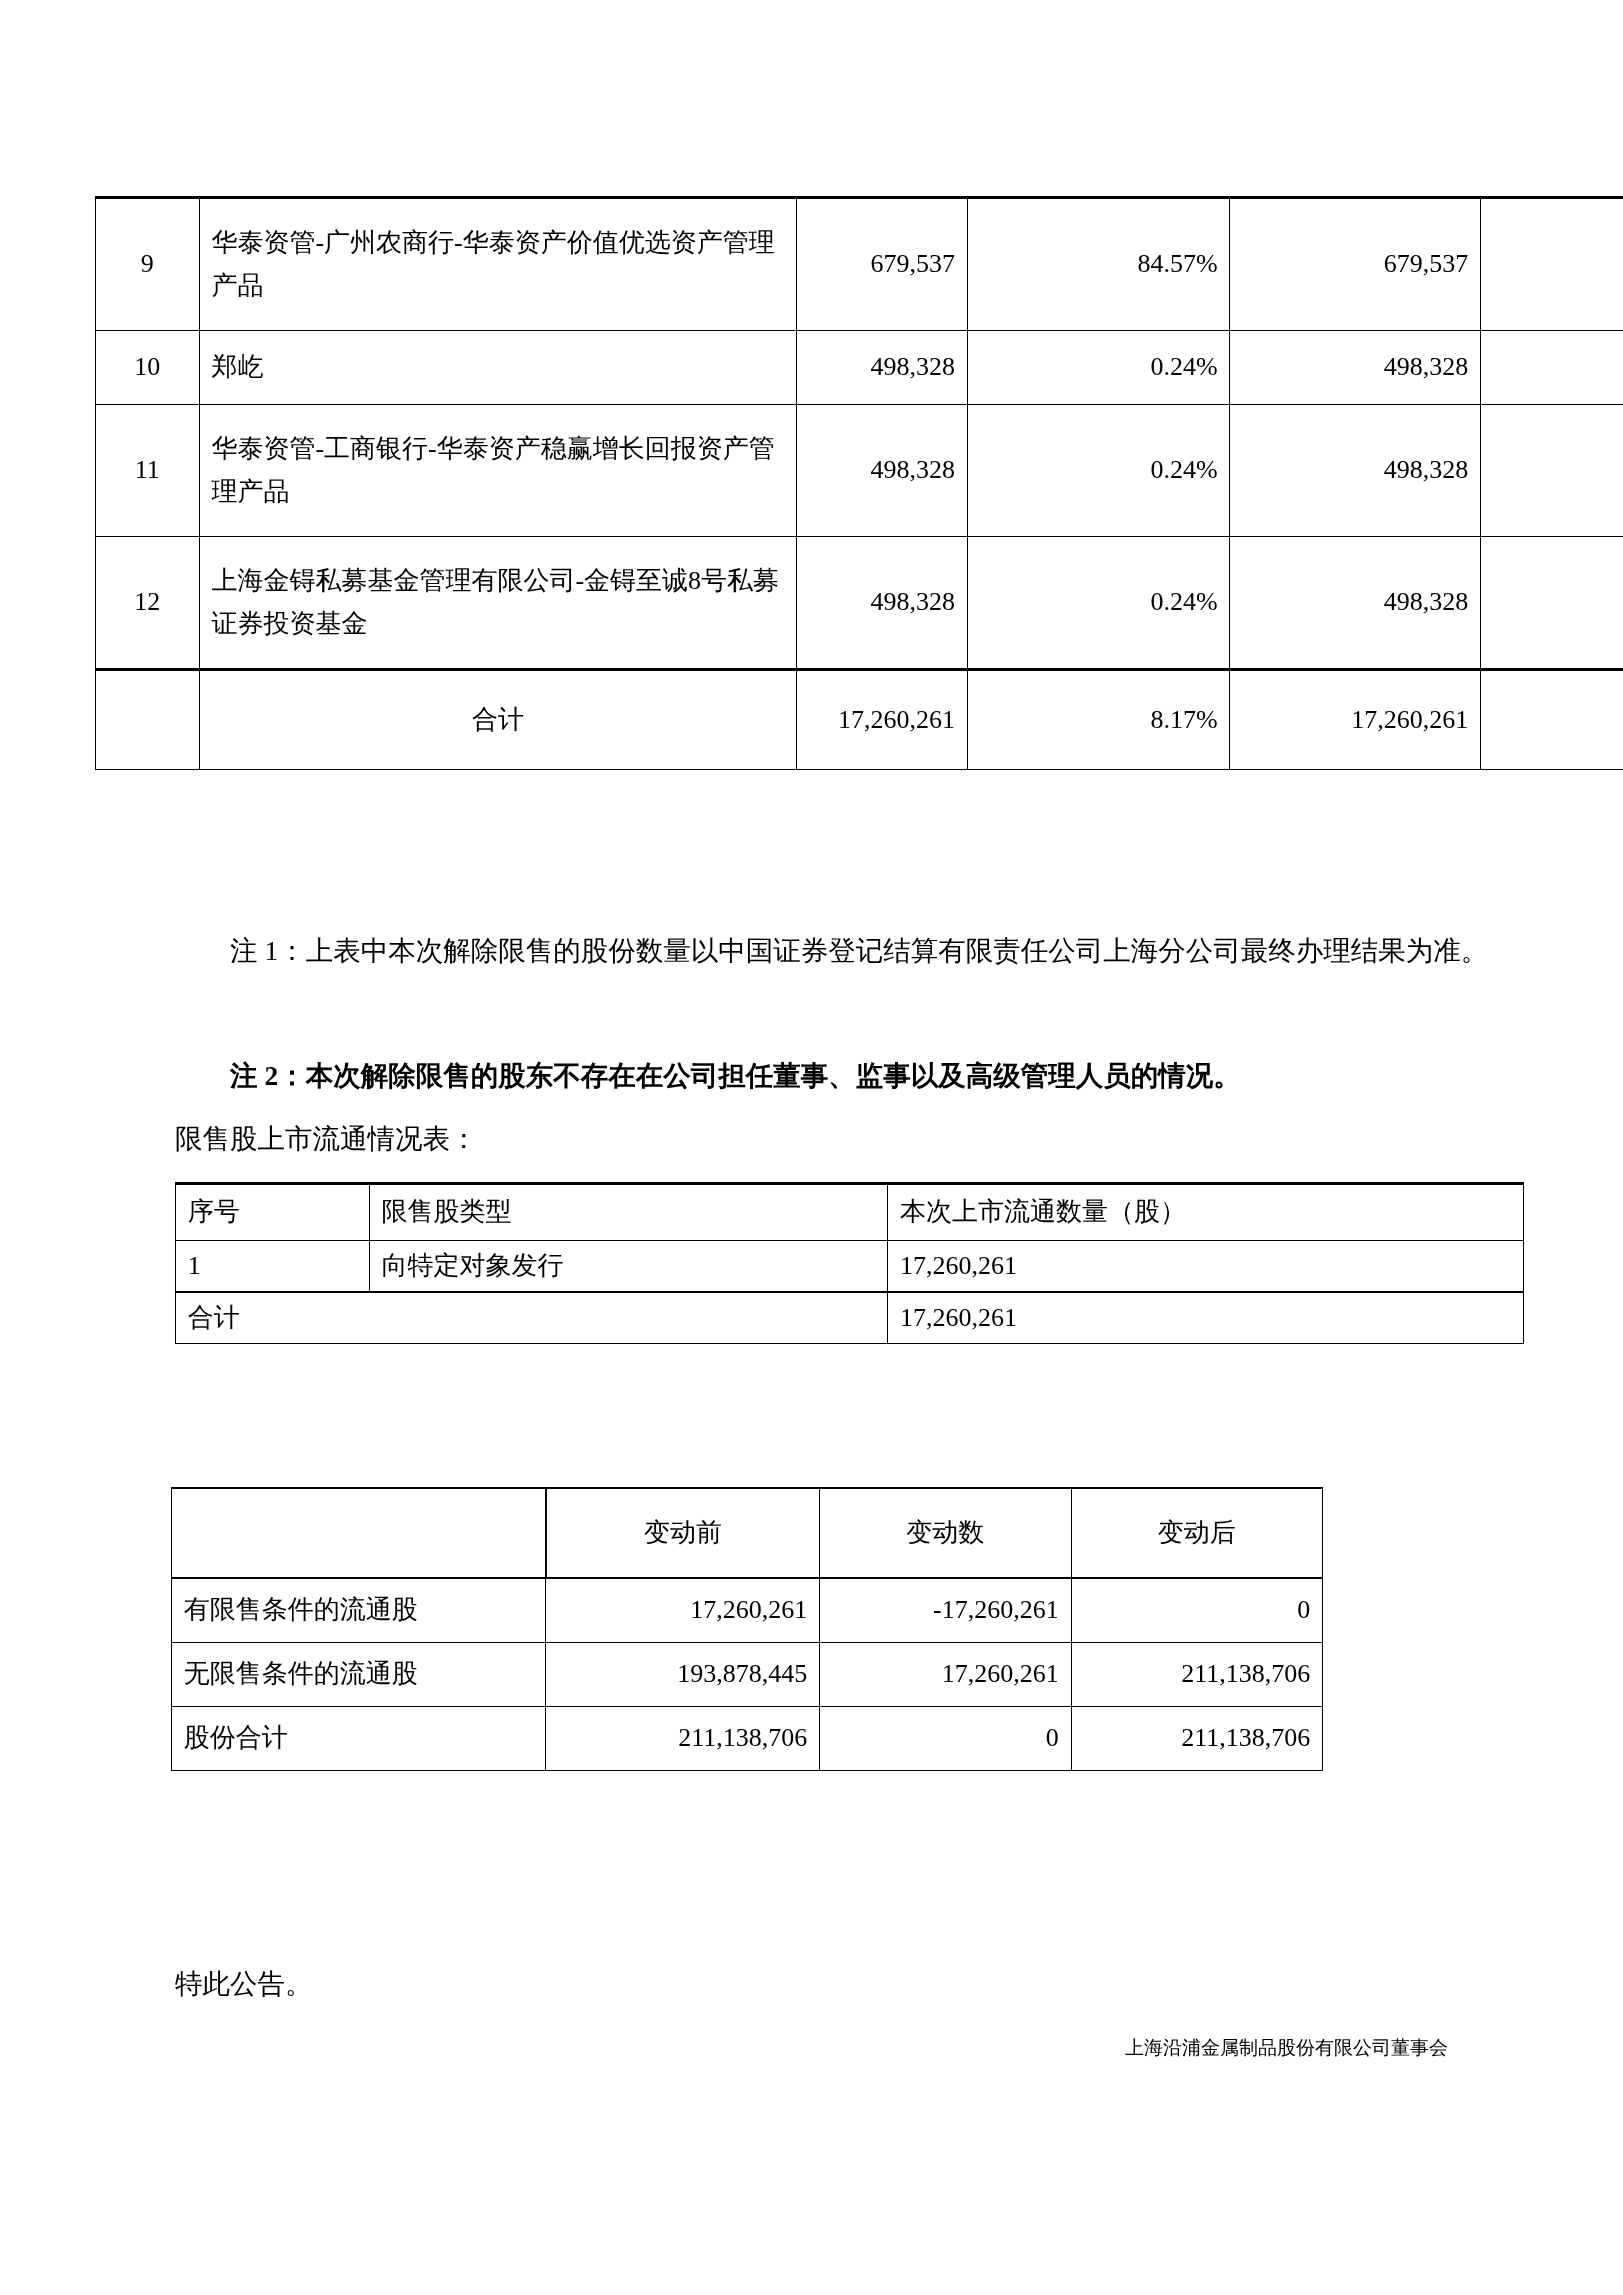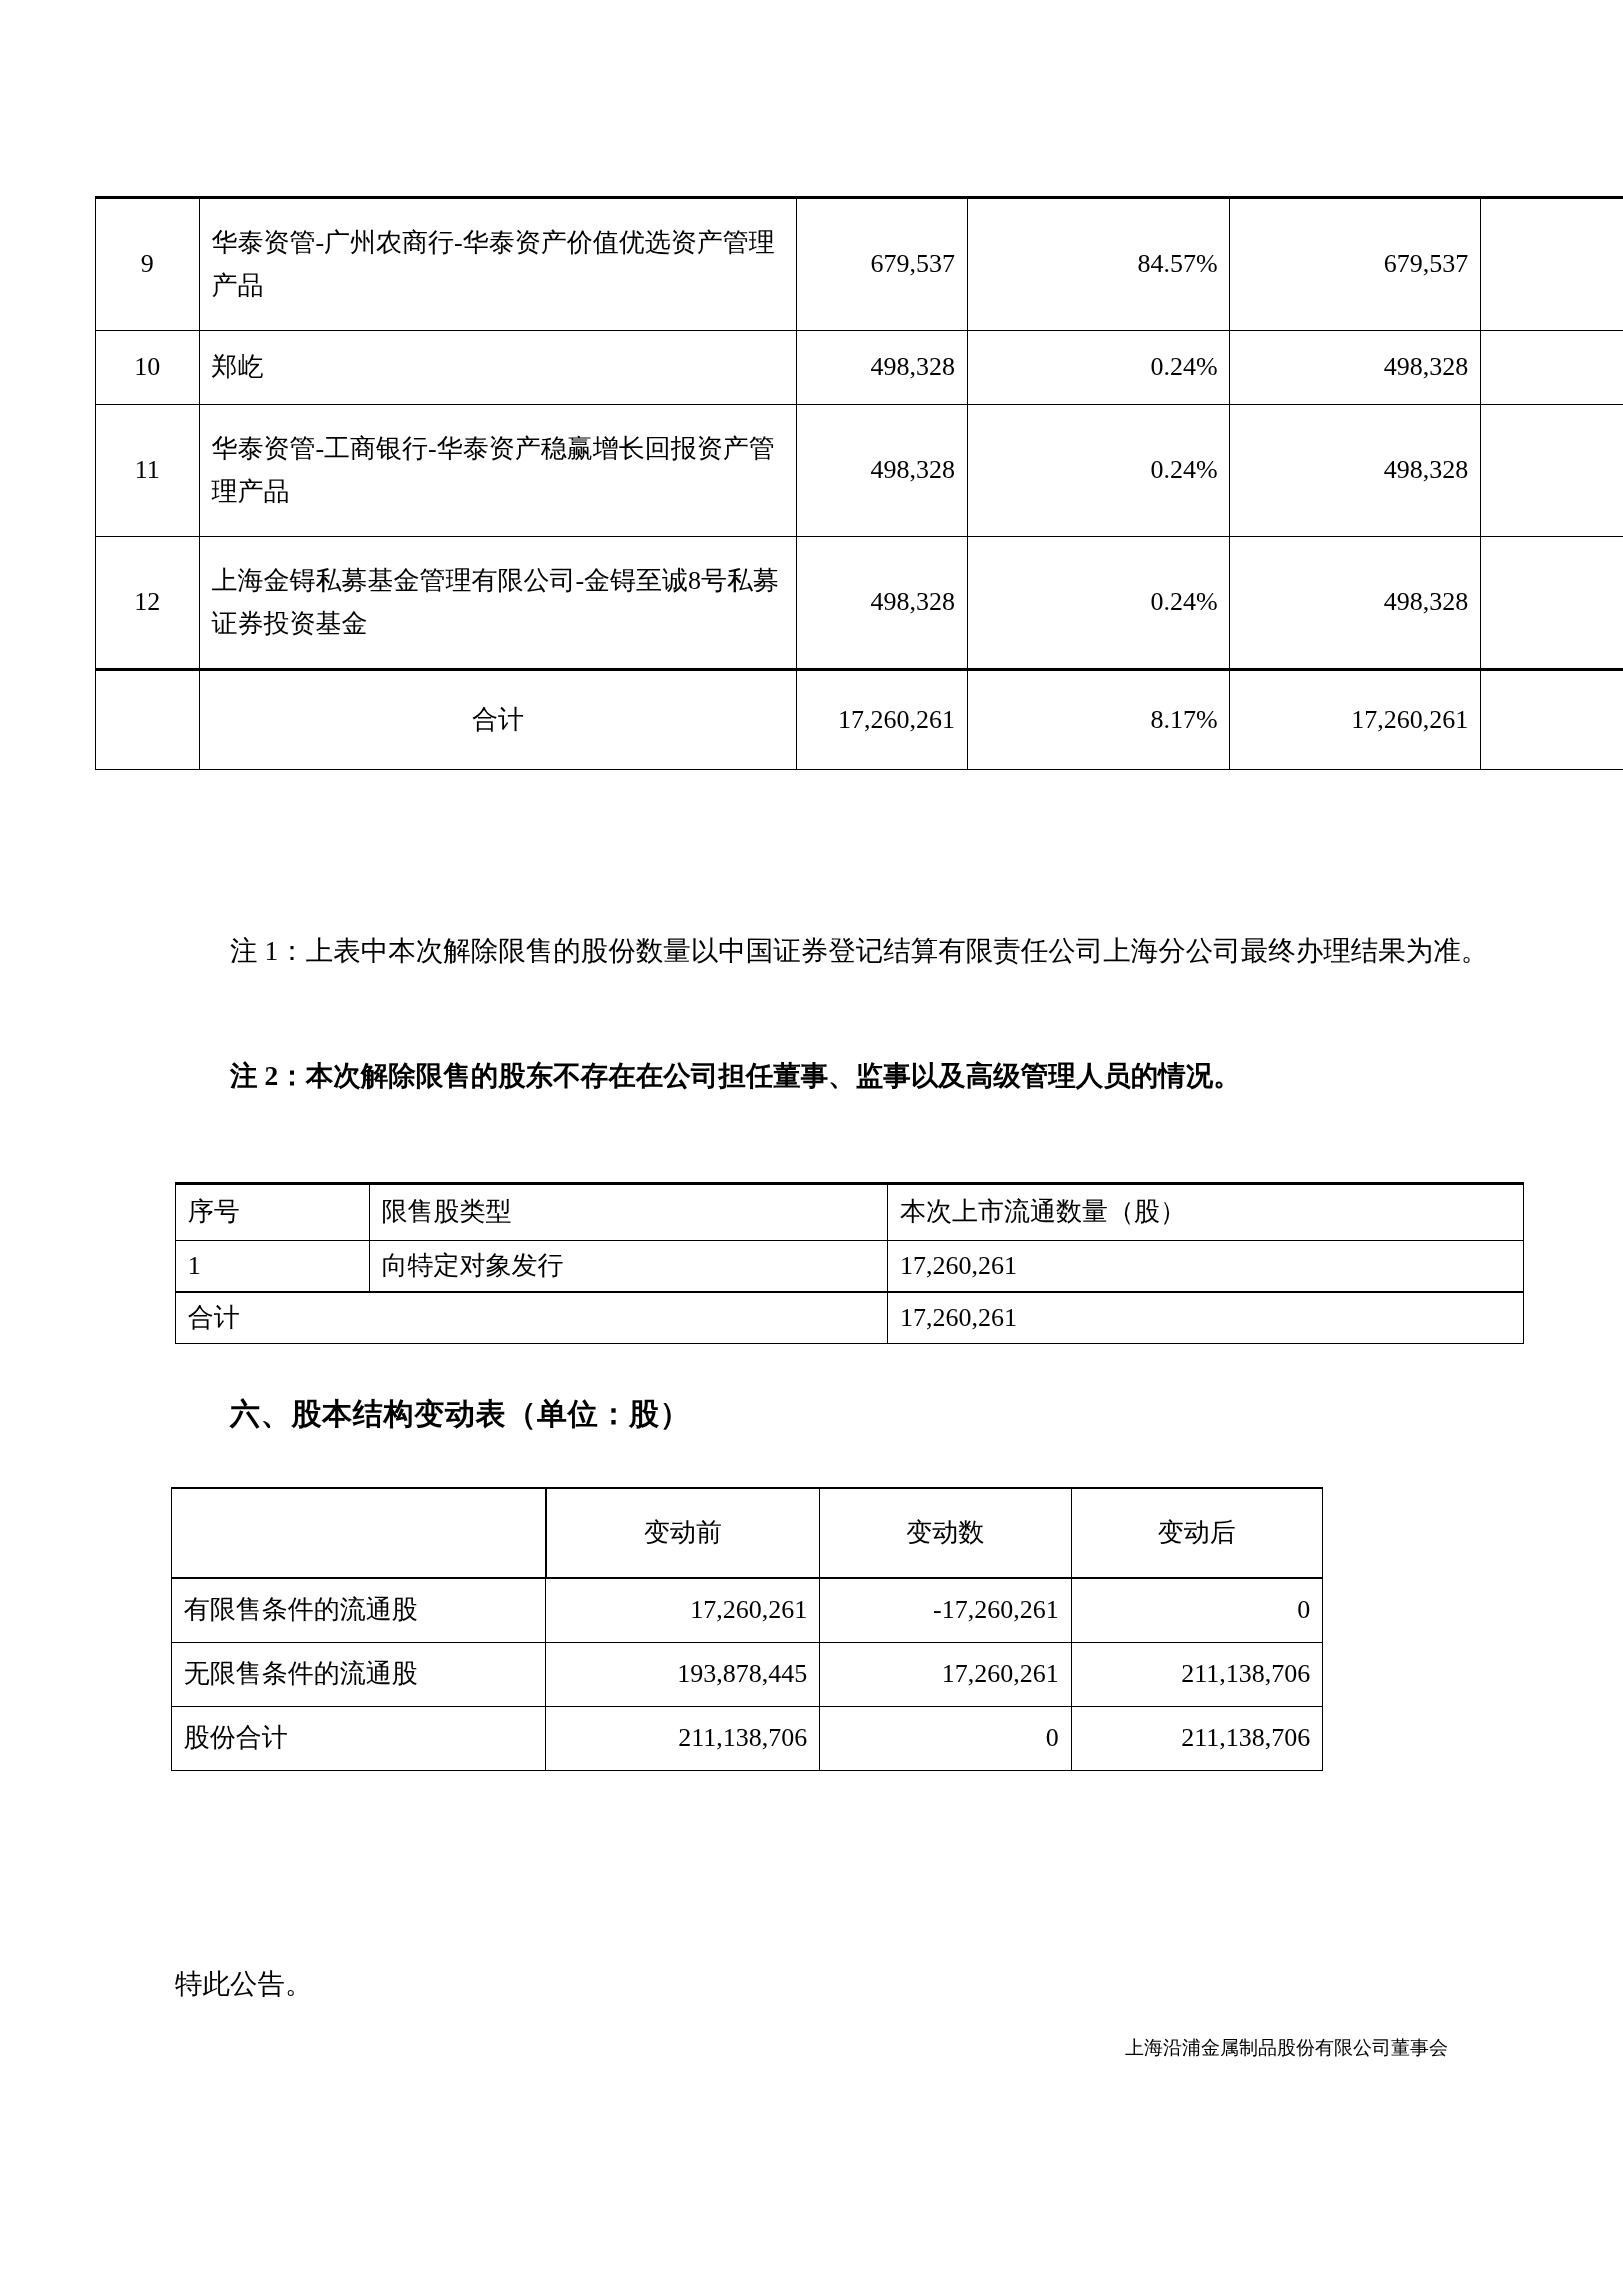--- a/index.html
+++ b/index.html
@@ -173,41 +173,41 @@
         <td class="c-pct">8.17%</td>
         <td class="c-rel">17,260,261</td>
         <td class="c-rem">0</td>
       </tr>
     </tbody>
   </table>
 
   <div class="note" style="top:924px;">注 1：上表中本次解除限售的股份数量以中国证券登记结算有限责任公司上海分公司最终办理结果为准。</div>
   <div class="note bold" style="top:1049px;">注 2：本次解除限售的股东不存在在公司担任董事、监事以及高级管理人员的情况。</div>
 
+  <div class="plain" style="top:1112px;">限售股上市流通情况表：</div>
 
   <table id="circ-table">
     <tbody>
       <tr class="row-head">
         <td class="c-a">序号</td>
         <td class="c-b">限售股类型</td>
         <td class="c-c">本次上市流通数量（股）</td>
       </tr>
       <tr>
         <td class="c-a">1</td>
         <td class="c-b">向特定对象发行</td>
         <td class="c-c">17,260,261</td>
       </tr>
       <tr class="row-sum">
         <td class="c-a" colspan="2">合计</td>
         <td class="c-c">17,260,261</td>
       </tr>
     </tbody>
   </table>
 
-  <div class="heading" style="top:1394px;">六、股本结构变动表（单位：股）</div>
 
   <table id="struct-table">
     <tbody>
       <tr class="hdr">
         <td class="c-lbl"></td>
         <td class="c-v">变动前</td>
         <td class="c-v2">变动数</td>
         <td class="c-v3">变动后</td>
       </tr>
       <tr class="r1">

